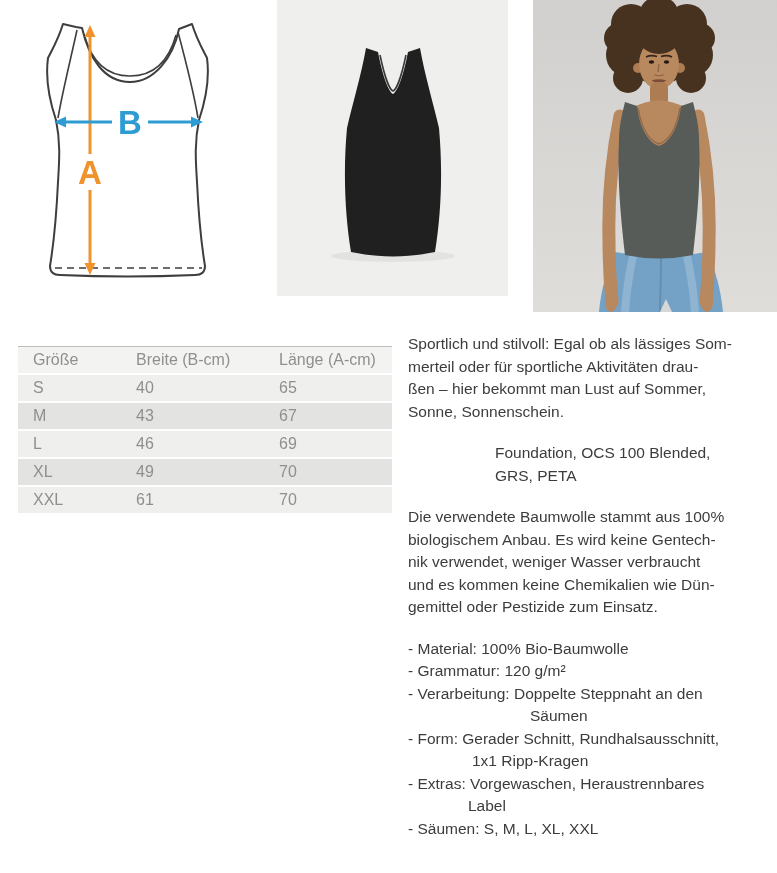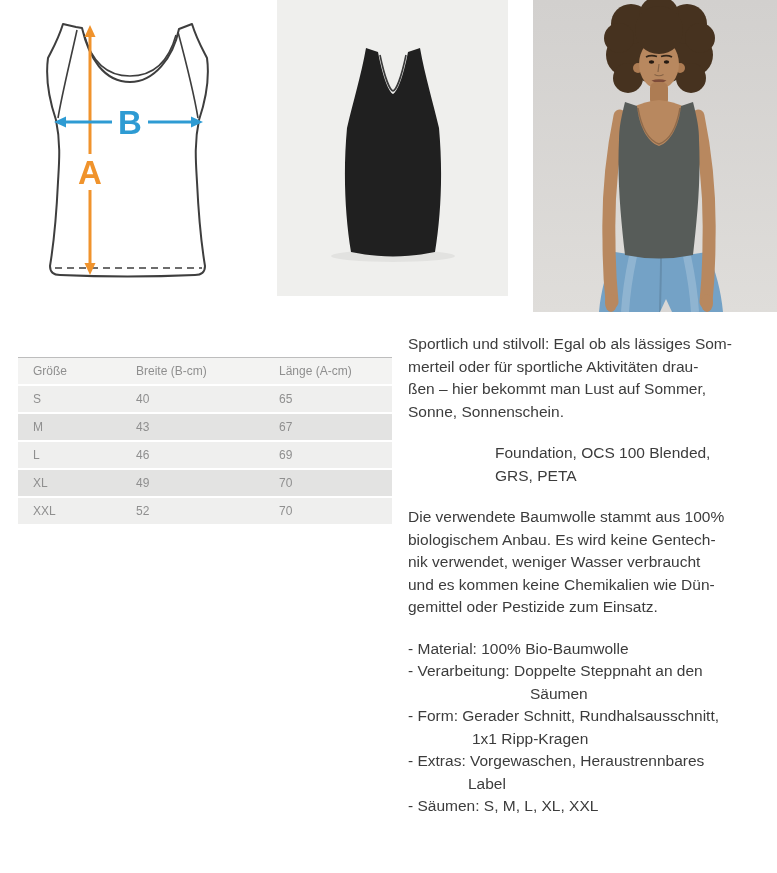--- a/index.html
+++ b/index.html
@@ -28,22 +28,22 @@
     color:var(--body-text);
   }
   .photo{position:absolute;}
   .photo svg{display:block;}
   .diagram{left:30px;top:14px;width:210px;height:286px;}
   .product{left:277px;top:0;width:231px;height:296px;}
   .model{left:533px;top:0;width:244px;height:312px;}
   .diagram text{font:700 33px "Liberation Sans","DejaVu Sans",sans-serif;}
 
   .size-table{
-    position:absolute;left:18px;top:357px;width:374px;
-    font-size:12px;color:var(--table-text);
+    position:absolute;left:18px;top:346px;width:374px;
+    font-size:16px;color:var(--table-text);
   }
   .t-row{
     display:grid;grid-template-columns:103px 143px 128px;
     height:26px;align-items:center;margin-bottom:2px;
   }
   .t-row > div{padding-left:15px;white-space:nowrap;}
   .t-head{background:var(--table-header-bg);border-top:1px solid #BDBDBD;}
   .t-odd{background:var(--table-row-dark);}
   .t-even{background:var(--table-row-light);}
 
@@ -217,21 +217,21 @@
       <div>46</div>
       <div>69</div>
     </div>
     <div class="t-row t-odd">
       <div>XL</div>
       <div>49</div>
       <div>70</div>
     </div>
     <div class="t-row t-even">
       <div>XXL</div>
-      <div>52</div>
+      <div>61</div>
       <div>70</div>
     </div>
   </div>
 
 
   <div class="details">
     <div class="para">
       <div class="line">Sportlich und stilvoll: Egal ob als lässiges Som-</div>
       <div class="line">merteil oder für sportliche Aktivitäten drau-</div>
       <div class="line">ßen – hier bekommt man Lust auf Sommer,</div>
@@ -243,20 +243,21 @@
     </div>
     <div class="para">
       <div class="line">Die verwendete Baumwolle stammt aus 100%</div>
       <div class="line">biologischem Anbau. Es wird keine Gentech-</div>
       <div class="line">nik verwendet, weniger Wasser verbraucht</div>
       <div class="line">und es kommen keine Chemikalien wie Dün-</div>
       <div class="line">gemittel oder Pestizide zum Einsatz.</div>
     </div>
     <div class="para">
       <div class="line">- Material: 100% Bio-Baumwolle</div>
+      <div class="line">- Grammatur: 120 g/m²</div>
       <div class="line">- Verarbeitung: Doppelte Steppnaht an den</div>
       <div class="line ind-seam">Säumen</div>
       <div class="line">- Form: Gerader Schnitt, Rundhalsausschnitt,</div>
       <div class="line ind-form">1x1 Ripp-Kragen</div>
       <div class="line">- Extras: Vorgewaschen, Heraustrennbares</div>
       <div class="line ind-extra">Label</div>
       <div class="line">- Säumen: S, M, L, XL, XXL</div>
     </div>
   </div>
 

